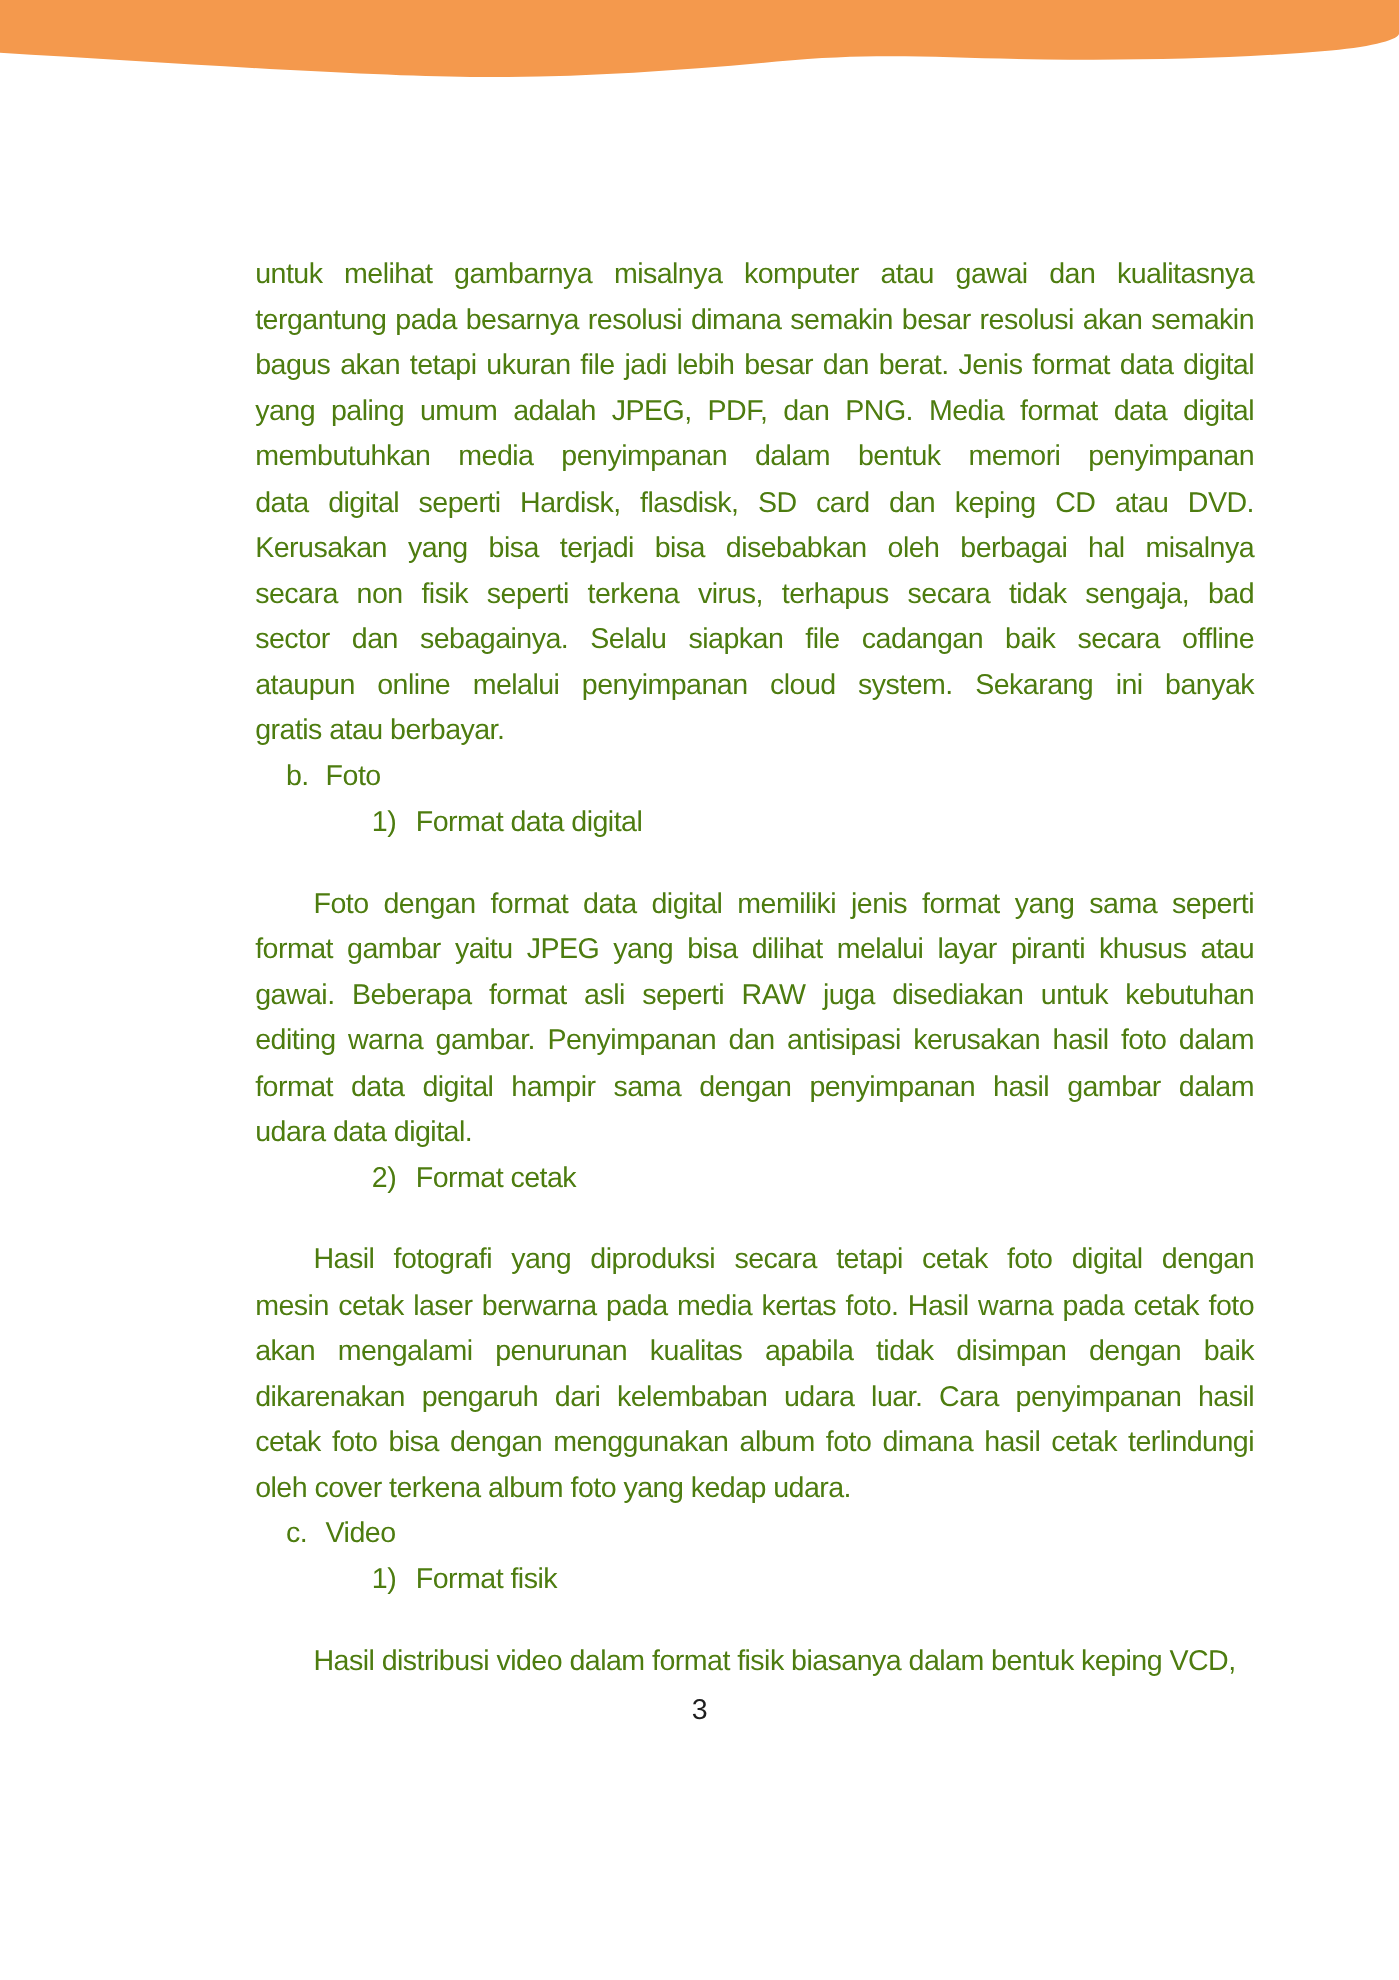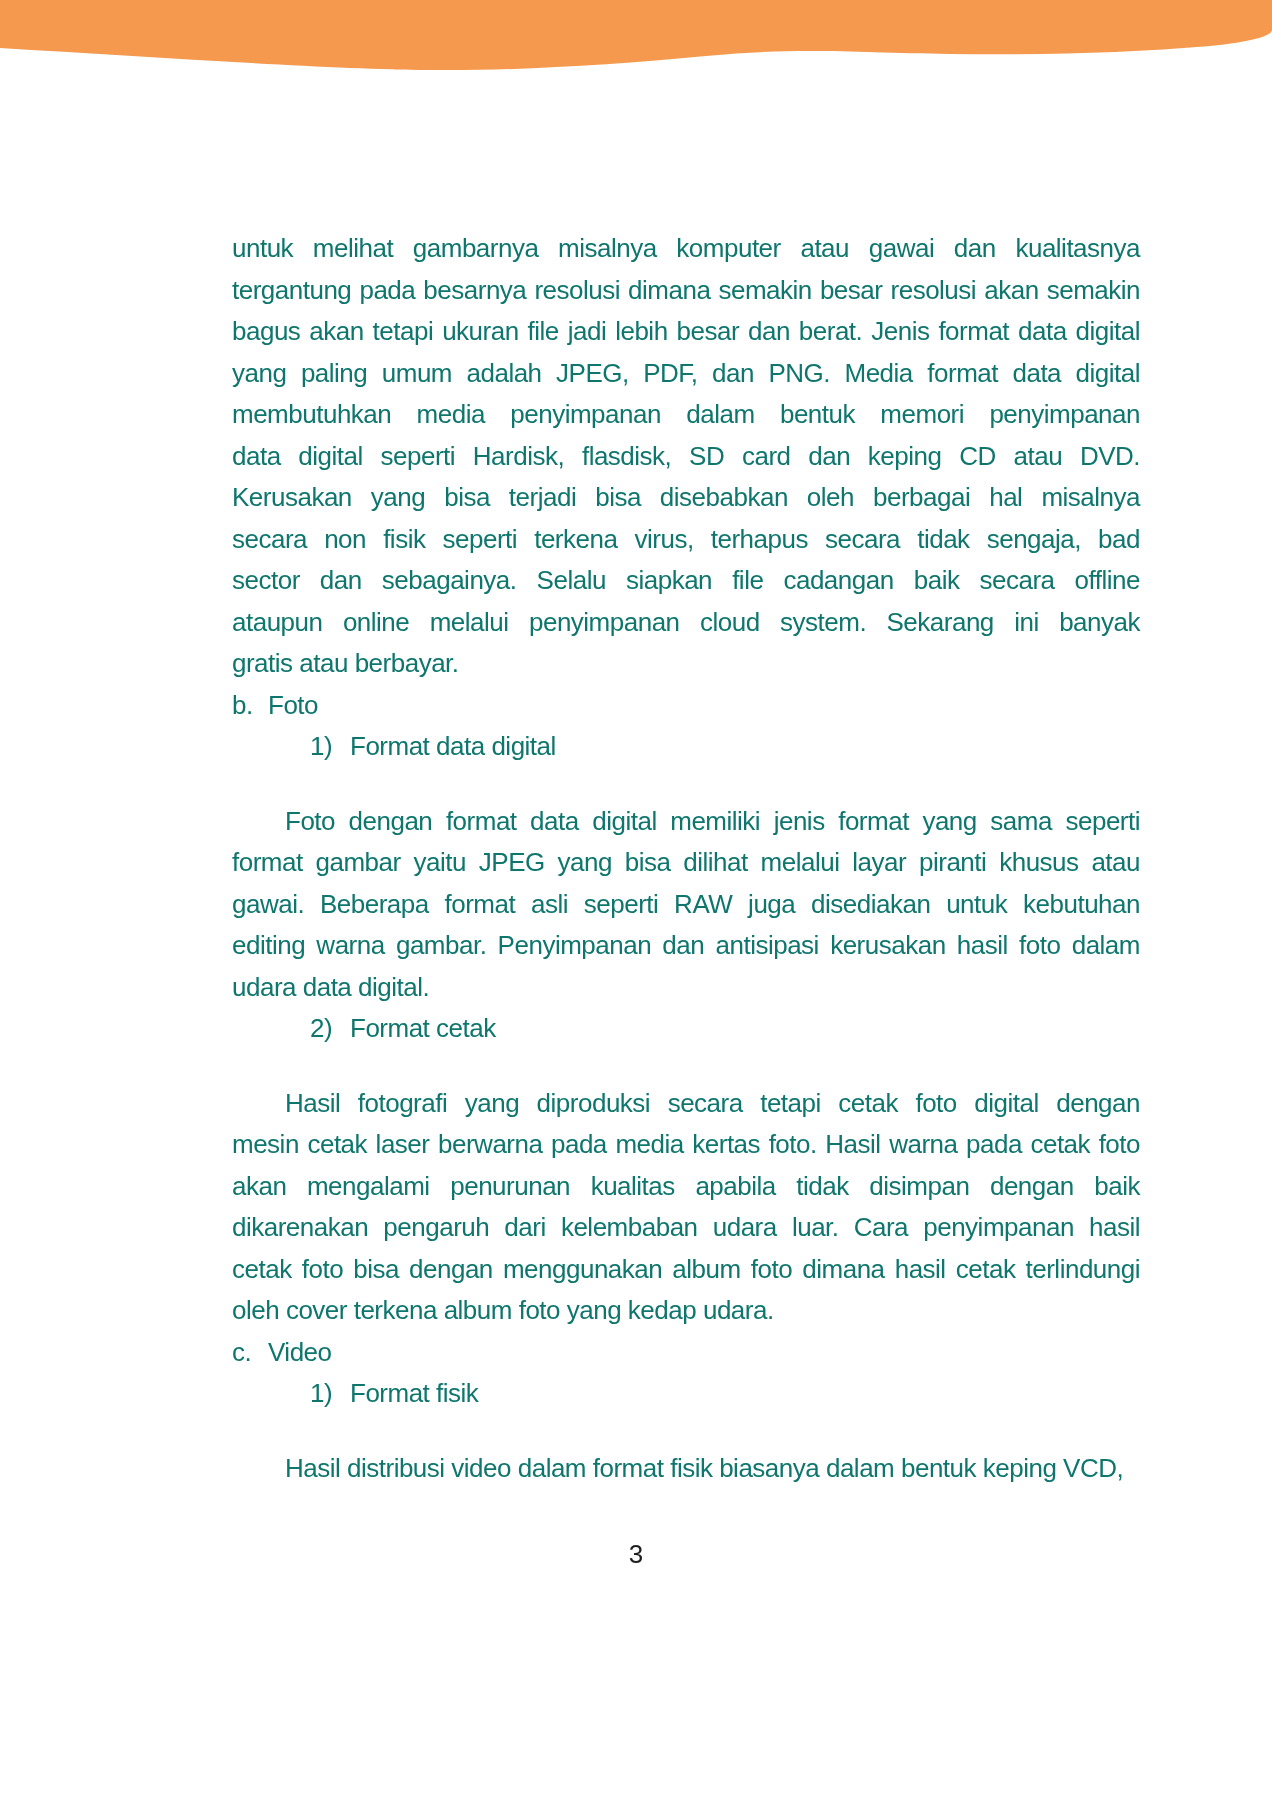--- a/index.html
+++ b/index.html
@@ -41,20 +41,21 @@
   .body-end, .body-start-end {
     text-align-last: left;
   }
   .body-start, .body-start-end {
     text-indent: 53px;
     margin-top: 33px;
   }
   .item-alpha, .item-num {
     text-align: right;
     text-align-last: left;
+    margin-left: 28px;
   }
   .item-num {
     padding-left: 78px;
   }
   .item-alpha .marker {
     display: inline-block;
     width: 36px;
   }
   .item-num .marker {
     display: inline-block;
@@ -72,38 +73,39 @@
 </style>
 </head>
 <body>
 
 <div class="page">
 
   <svg class="header-wave" viewBox="0 0 1272 100" preserveAspectRatio="none" aria-hidden="true">
     <path d="M0,0 H1272 V30 C1272,36 1250,42 1210,46 C1128,53 1044,55 950,54 C856,53 800,47 706,56 C610,65 515,71 428,70 C330,69 150,57 0,48 Z" fill="#F4994D"></path>
   </svg>
 
-  <div class="text-block" style="color: #0f766e;">
+  <div class="text-block" style="color: #4d7c0f;">
       <div class="line body">untuk melihat gambarnya misalnya komputer atau gawai dan kualitasnya</div>
       <div class="line body">tergantung pada besarnya resolusi dimana semakin besar resolusi akan semakin</div>
       <div class="line body">bagus akan tetapi ukuran file jadi lebih besar dan berat. Jenis format data digital</div>
       <div class="line body">yang paling umum adalah JPEG, PDF, dan PNG. Media format data digital</div>
       <div class="line body">membutuhkan media penyimpanan dalam bentuk memori penyimpanan</div>
       <div class="line body">data digital seperti Hardisk, flasdisk, SD card dan keping CD atau DVD.</div>
       <div class="line body">Kerusakan yang bisa terjadi bisa disebabkan oleh berbagai hal misalnya</div>
       <div class="line body">secara non fisik seperti terkena virus, terhapus secara tidak sengaja, bad</div>
       <div class="line body">sector dan sebagainya. Selalu siapkan file cadangan baik secara offline</div>
       <div class="line body">ataupun online melalui penyimpanan cloud system. Sekarang ini banyak</div>
       <div class="line body-end">gratis atau berbayar.</div>
       <div class="line item-alpha"><span class="marker">b.</span><span>Foto</span></div>
       <div class="line item-num"><span class="marker">1)</span><span>Format data digital</span></div>
       <div class="line body-start">Foto dengan format data digital memiliki jenis format yang sama seperti</div>
       <div class="line body">format gambar yaitu JPEG yang bisa dilihat melalui layar piranti khusus atau</div>
       <div class="line body">gawai. Beberapa format asli seperti RAW juga disediakan untuk kebutuhan</div>
       <div class="line body">editing warna gambar. Penyimpanan dan antisipasi kerusakan hasil foto dalam</div>
+      <div class="line body">format data digital hampir sama dengan penyimpanan hasil gambar dalam</div>
       <div class="line body-end">udara data digital.</div>
       <div class="line item-num"><span class="marker">2)</span><span>Format cetak</span></div>
       <div class="line body-start">Hasil fotografi yang diproduksi secara tetapi cetak foto digital dengan</div>
       <div class="line body">mesin cetak laser berwarna pada media kertas foto. Hasil warna pada cetak foto</div>
       <div class="line body">akan mengalami penurunan kualitas apabila tidak disimpan dengan baik</div>
       <div class="line body">dikarenakan pengaruh dari kelembaban udara luar. Cara penyimpanan hasil</div>
       <div class="line body">cetak foto bisa dengan menggunakan album foto dimana hasil cetak terlindungi</div>
       <div class="line body-end">oleh cover terkena album foto yang kedap udara.</div>
       <div class="line item-alpha"><span class="marker">c.</span><span>Video</span></div>
       <div class="line item-num"><span class="marker">1)</span><span>Format fisik</span></div>

